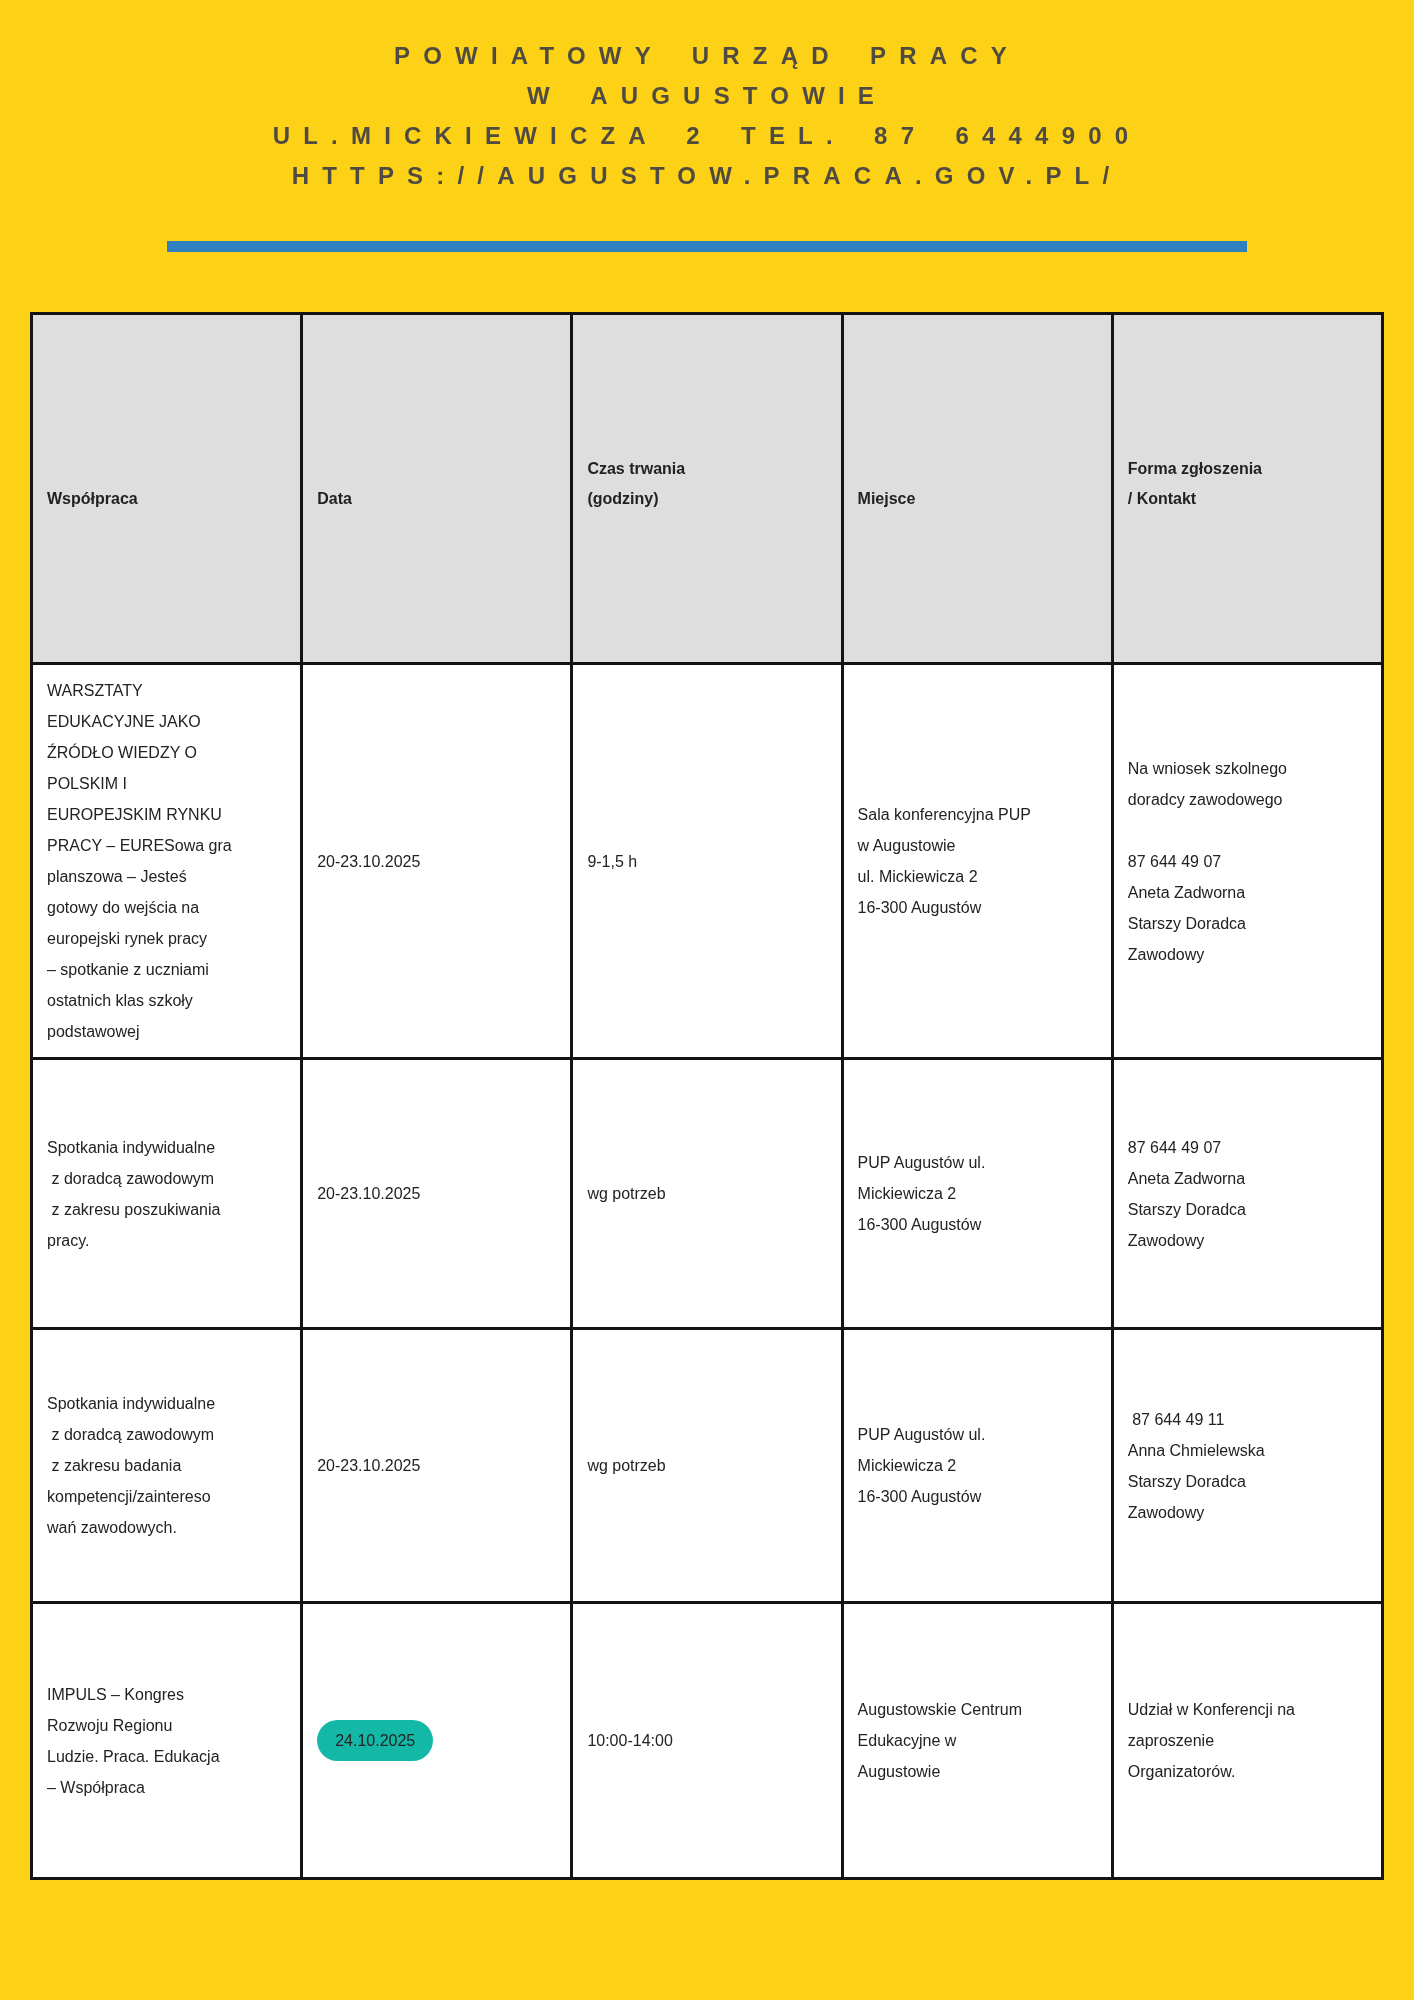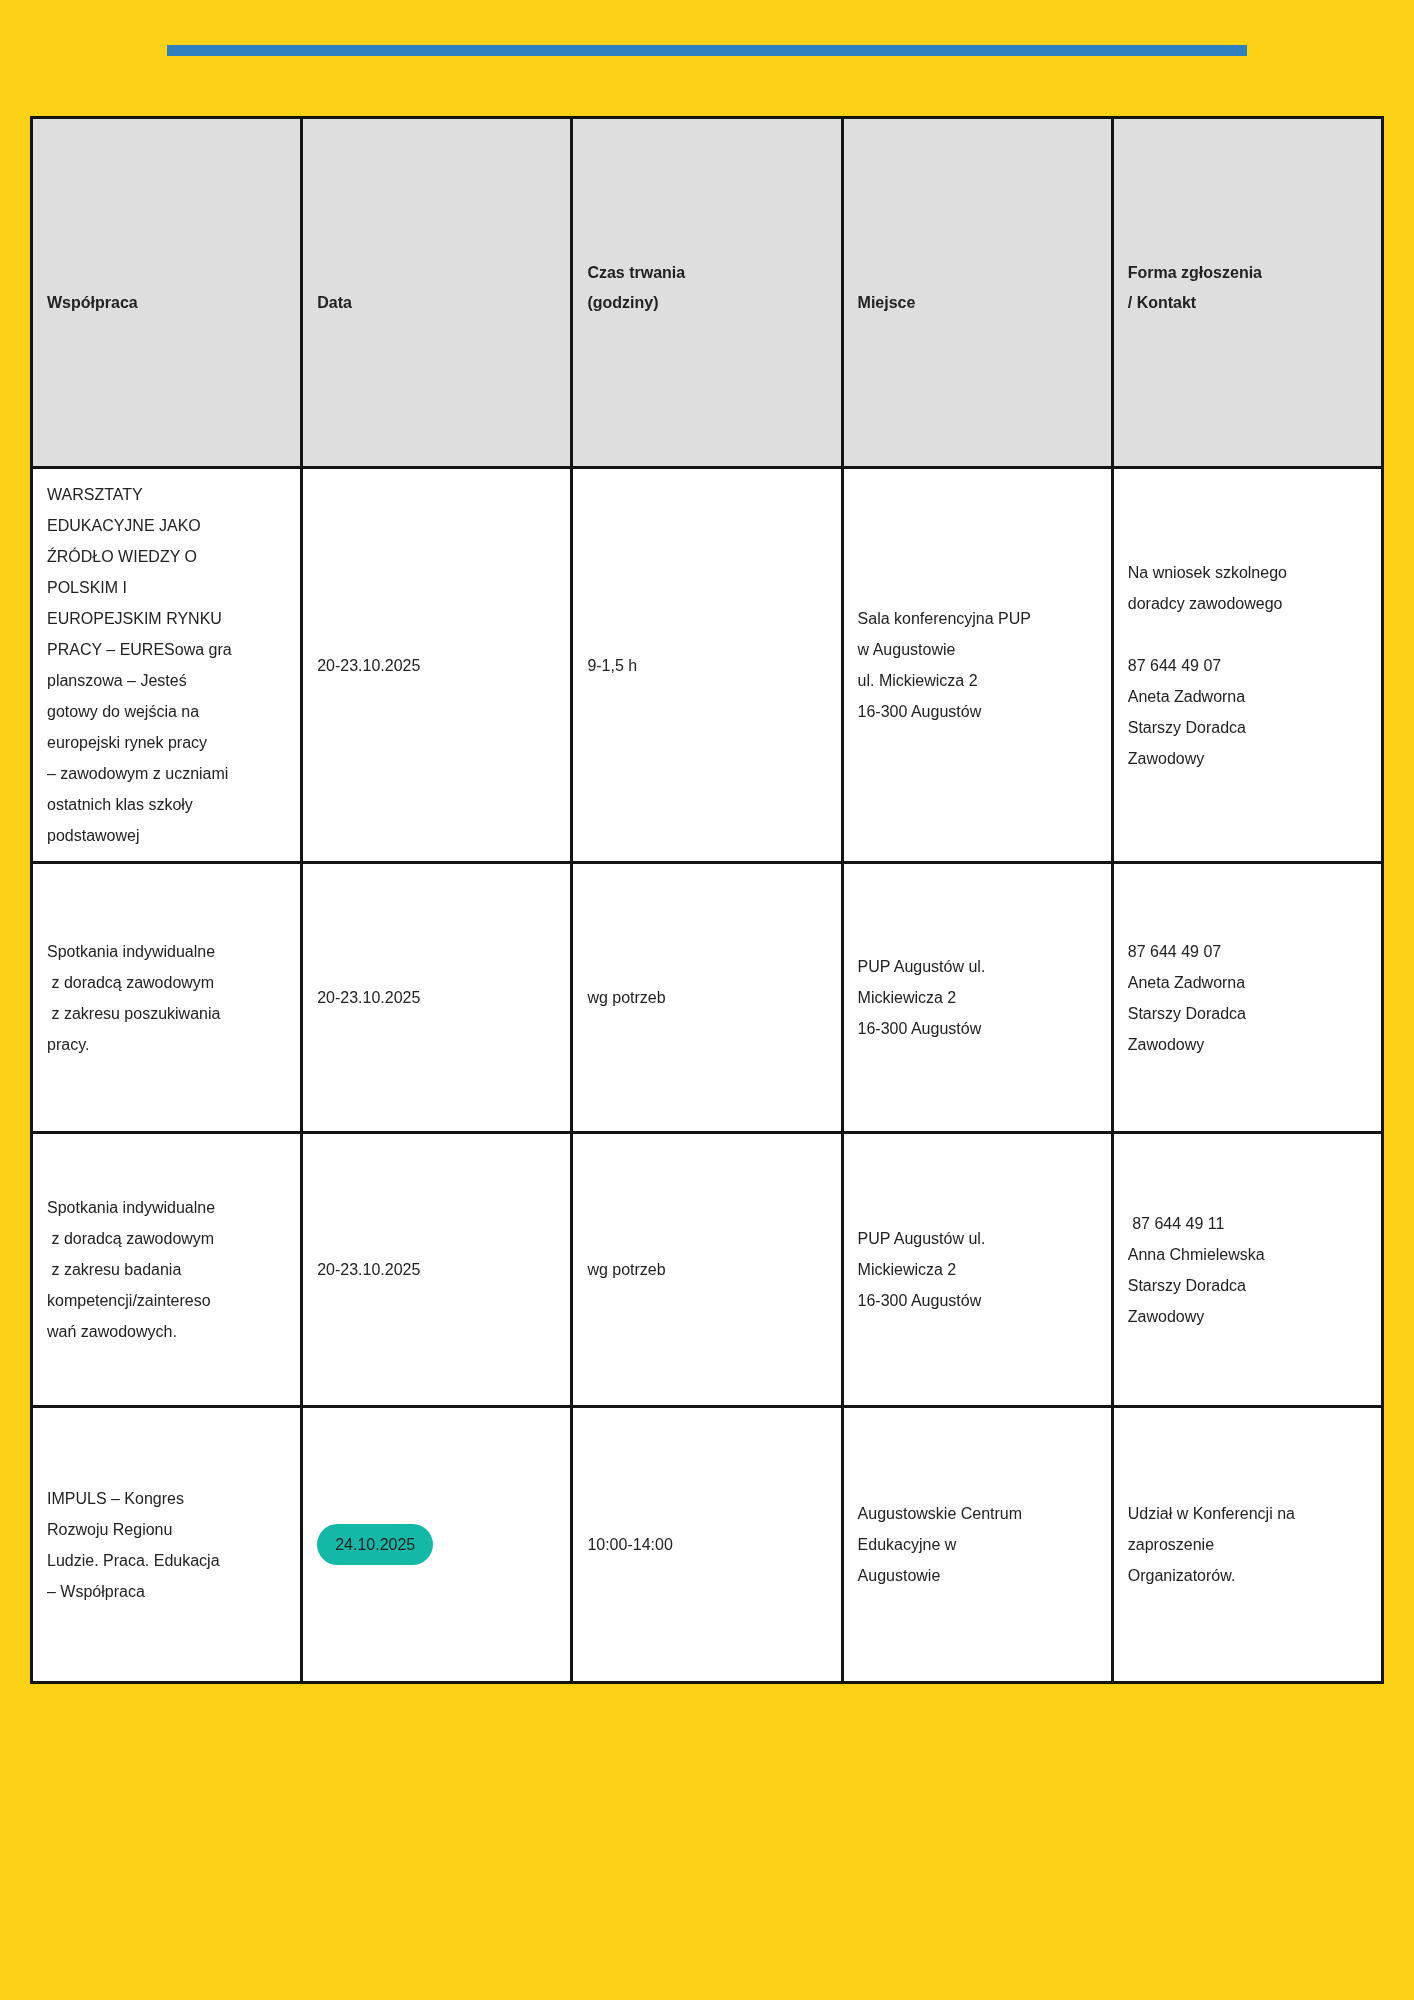--- a/index.html
+++ b/index.html
@@ -61,20 +61,26 @@
     display: inline-block;
     background: #14b8a6;
     border-radius: 21px;
     padding: 5px 18px;
   }
 </style>
 </head>
 <body>
 
 <div class="page">
+  <header class="top-header">
+    <div>POWIATOWY URZĄD PRACY</div>
+    <div>W AUGUSTOWIE</div>
+    <div>UL.MICKIEWICZA 2 TEL. 87 6444900</div>
+    <div>HTTPS://AUGUSTOW.PRACA.GOV.PL/</div>
+  </header>
 
   <div class="divider"></div>
 
   <table class="schedule">
     <tbody>
       <tr class="head-row">
           <td>Współpraca</td>
           <td>Data</td>
           <td>Czas trwania
 (godziny)</td>
@@ -86,21 +92,21 @@
       <tr class="r1">
           <td>WARSZTATY
 EDUKACYJNE JAKO
 ŹRÓDŁO WIEDZY O
 POLSKIM I
 EUROPEJSKIM RYNKU
 PRACY – EURESowa gra
 planszowa – Jesteś
 gotowy do wejścia na
 europejski rynek pracy
-– zawodowym z uczniami
+– spotkanie z uczniami
 ostatnich klas szkoły
 podstawowej</td>
           <td>20-23.10.2025</td>
           <td>9-1,5 h</td>
           <td>Sala konferencyjna PUP
 w Augustowie
 ul. Mickiewicza 2
 16-300 Augustów</td>
           <td>Na wniosek szkolnego
 doradcy zawodowego

